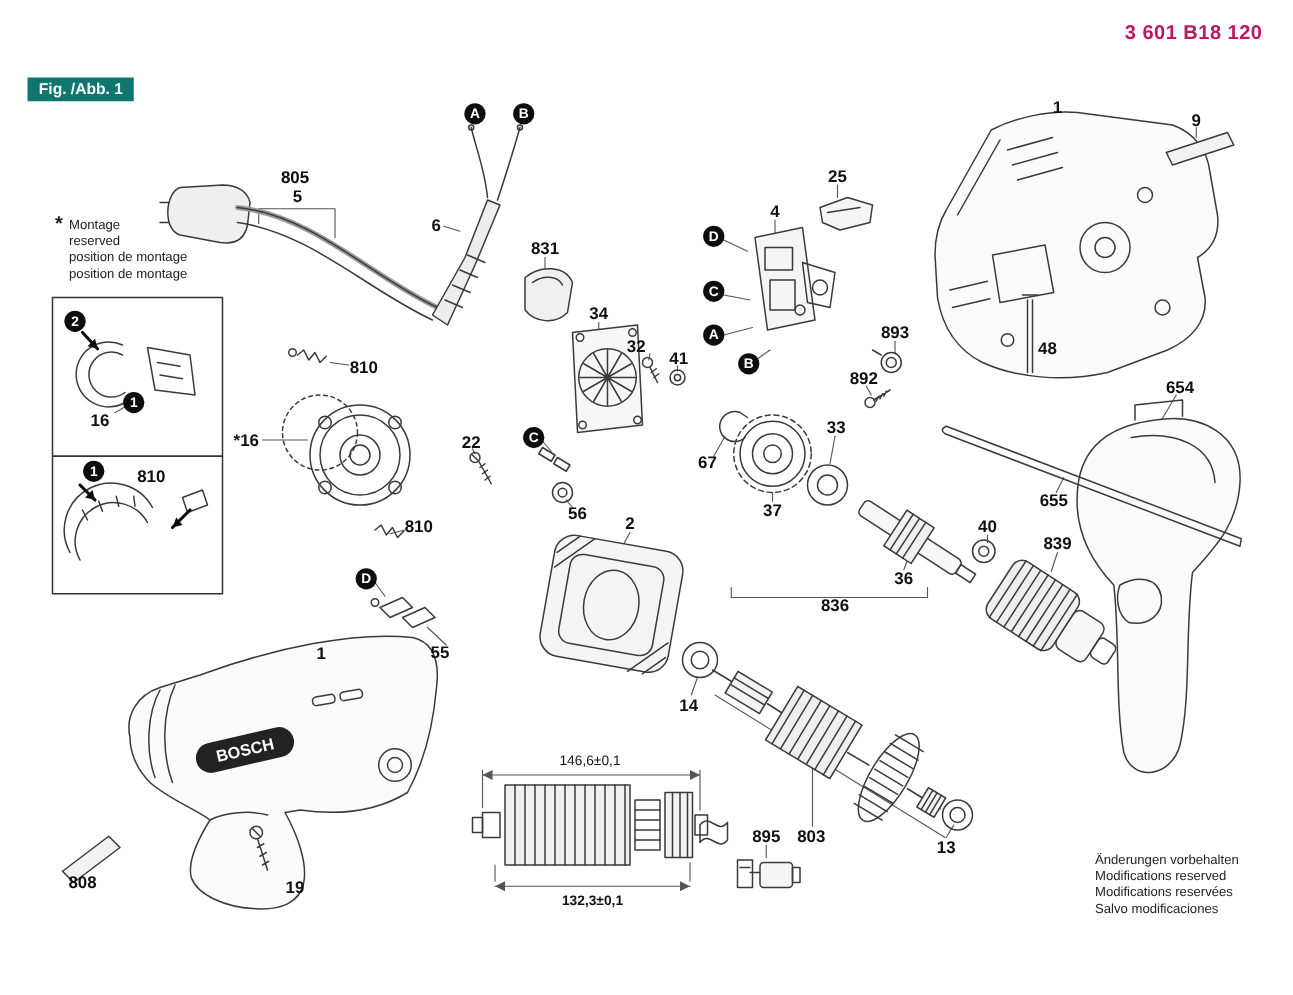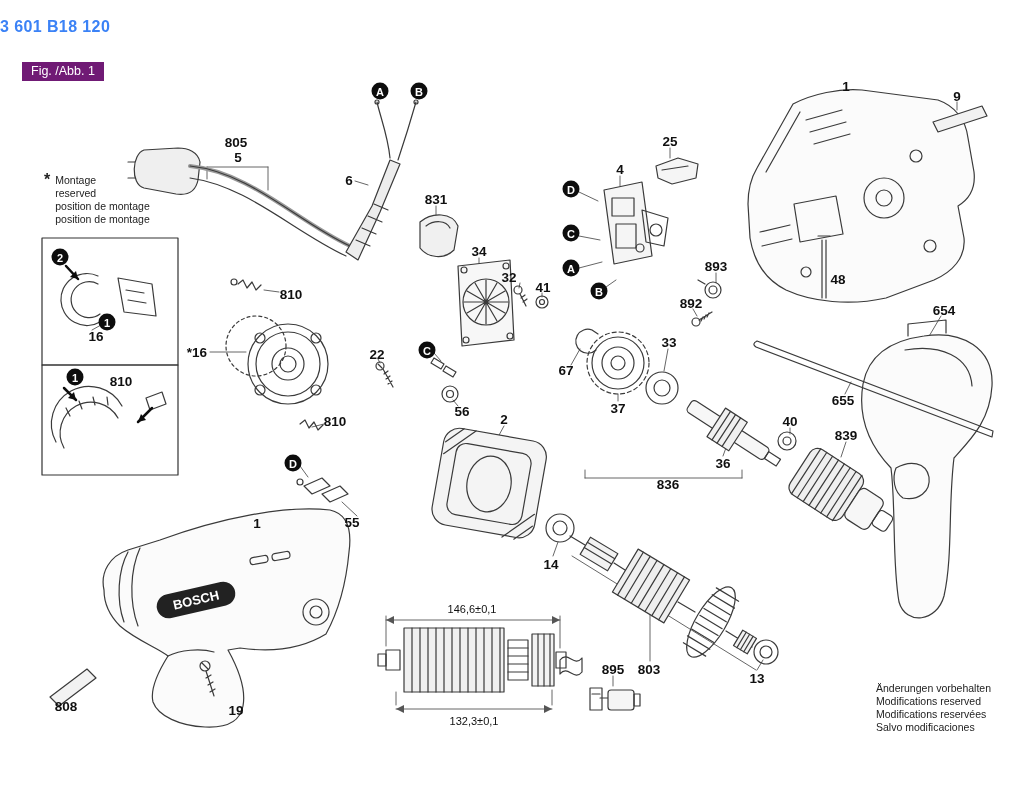--- a/index.html
+++ b/index.html
@@ -1,21 +1,21 @@
 <!DOCTYPE html>
 <html><head>
 <meta charset="utf-8">
 <style>
   html,body{margin:0;padding:0;background:#fff;}
   .page{position:relative;width:1034px;height:796px;background:#fff;
         font-family:"Liberation Sans",sans-serif;overflow:hidden;color:#111;}
-  .title{position:absolute;top:18px;left:0;width:1010px;text-align:left;
-         font-size:16px;font-weight:bold;color:#3b82f6;letter-spacing:.4px;}
-  .fig-label{position:absolute;left:22px;top:62px;background:#701a75;color:#fff;
-         font-size:12.5px;font-weight:normal;padding:2px 9px 3px;}
+  .title{position:absolute;top:18px;left:0;width:1010px;text-align:right;
+         font-size:16px;font-weight:bold;color:#be185d;letter-spacing:.4px;}
+  .fig-label{position:absolute;left:22px;top:62px;background:#0f766e;color:#fff;
+         font-size:12.5px;font-weight:bold;padding:2px 9px 3px;}
   .montage-note{position:absolute;left:44px;top:174px;font-size:10.5px;color:#222;display:flex;gap:5px;}
   .asterisk{font-size:16px;font-weight:bold;line-height:12px;}
   #montage-lines div{line-height:13px;}
   svg.art{position:absolute;left:0;top:0;}
   #label-layer{position:absolute;left:0;top:0;width:1034px;height:796px;pointer-events:none;}
   .part-label{position:absolute;transform:translate(-50%,-50%);font-size:13.5px;font-weight:bold;
          color:#101010;white-space:nowrap;}
   .callout{position:absolute;transform:translate(-50%,-50%);width:17px;height:17px;border-radius:50%;
          background:#0d0d0d;color:#fff;font-size:11px;font-weight:bold;
          display:flex;align-items:center;justify-content:center;}
@@ -369,21 +369,21 @@
       <div class="part-label" style="left: 566px; top: 370px;">67</div>
       <div class="part-label" style="left: 618px; top: 408px;">37</div>
       <div class="part-label" style="left: 723px; top: 463px;">36</div>
       <div class="part-label" style="left: 668px; top: 484px;">836</div>
       <div class="part-label" style="left: 504px; top: 419px;">2</div>
       <div class="part-label" style="left: 377px; top: 354px;">22</div>
       <div class="part-label" style="left: 462px; top: 411px;">56</div>
       <div class="part-label" style="left: 291px; top: 294px;">810</div>
       <div class="part-label" style="left: 335px; top: 421px;">810</div>
       <div class="part-label" style="left: 121px; top: 381px;">810</div>
-      <div class="part-label" style="left: 80px; top: 336px; margin-left: 16px;">16</div>
+      <div class="part-label" style="left: 80px; top: 336px;">16</div>
       <div class="part-label" style="left: 197px; top: 352px;">*16</div>
       <div class="part-label" style="left: 352px; top: 522px;">55</div>
       <div class="part-label" style="left: 551px; top: 564px;">14</div>
       <div class="part-label" style="left: 757px; top: 678px;">13</div>
       <div class="part-label" style="left: 613px; top: 669px;">895</div>
       <div class="part-label" style="left: 649px; top: 669px;">803</div>
       <div class="part-label" style="left: 257px; top: 523px;">1</div>
       <div class="part-label" style="left: 199px; top: 710px; margin-left: 37px;">19</div>
       <div class="part-label" style="left: 66px; top: 706px;">808</div>
       <div class="callout" style="left: 380px; top: 91px;">A</div>
@@ -391,21 +391,21 @@
       <div class="callout" style="left: 571px; top: 189px;">D</div>
       <div class="callout" style="left: 571px; top: 233px;">C</div>
       <div class="callout" style="left: 571px; top: 268px;">A</div>
       <div class="callout" style="left: 599px; top: 291px;">B</div>
       <div class="callout" style="left: 427px; top: 350px;">C</div>
       <div class="callout" style="left: 293px; top: 463px;">D</div>
       <div class="callout" style="left: 60px; top: 257px;">2</div>
       <div class="callout" style="left: 107px; top: 322px;">1</div>
       <div class="callout" style="left: 75px; top: 377px;">1</div>
       <div class="dim-label" style="left: 472px; top: 609px;">146,6±0,1</div>
-      <div class="dim-label" style="left: 474px; top: 721px;">132,3±0,1</div>
+      <div class="dim-label" style="left: 474px; top: 721px; font-weight: bold;">132,3±0,1</div>
     </div>
 
   <div class="footer" id="footer-lines">
       <div>Änderungen vorbehalten</div>
       <div>Modifications reserved</div>
       <div>Modifications reservées</div>
       <div>Salvo modificaciones</div>
     </div>
 
 </div>

